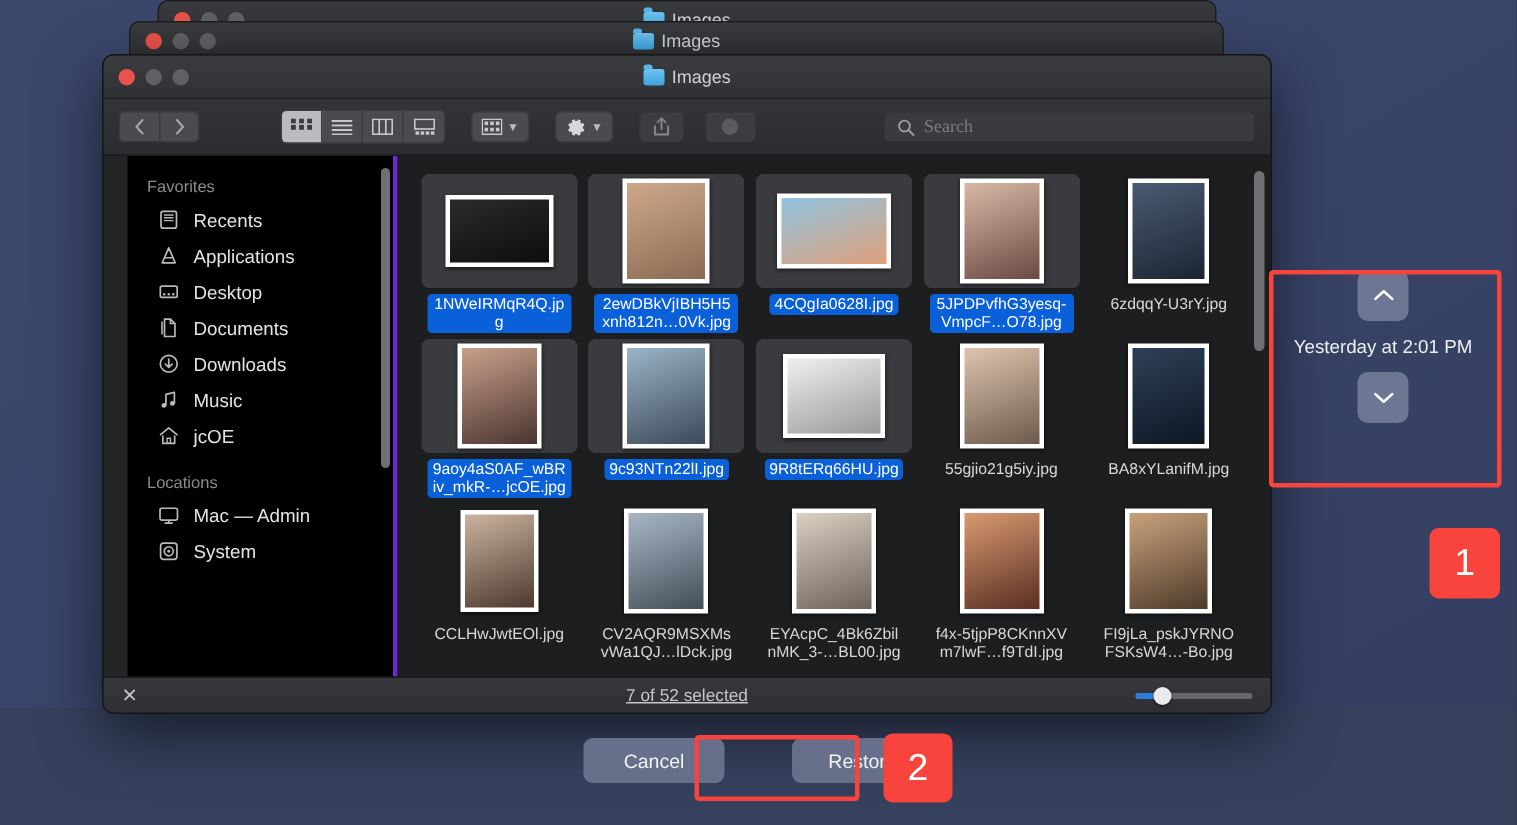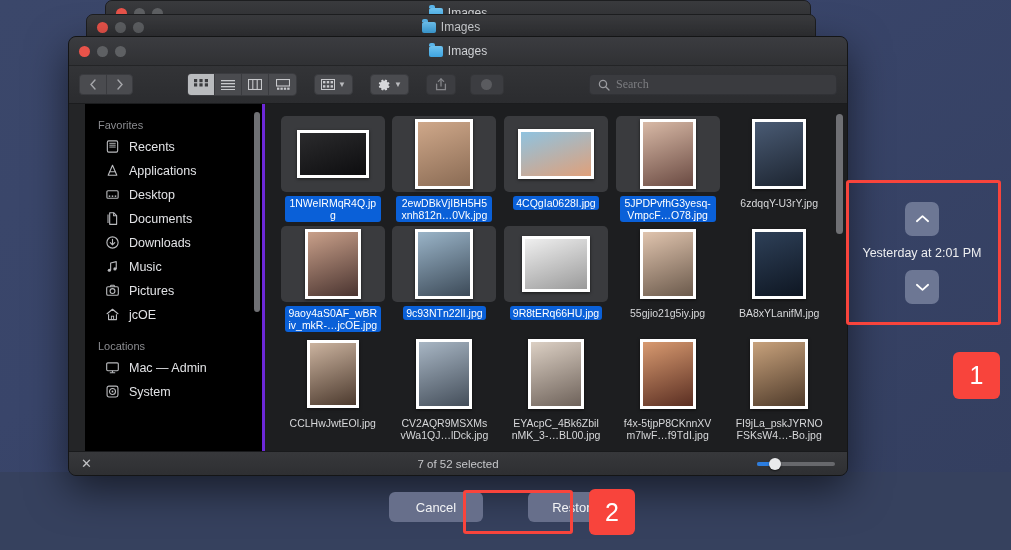--- a/index.html
+++ b/index.html
@@ -180,39 +180,39 @@
     height: 24px; background: linear-gradient(#37383b, #2e2f32);
     border-top: 1px solid #191a1c;
     display: flex; align-items: center; position: relative;
     flex: 0 0 auto; padding: 0 12px;
   }
   #tm-close {
     color: #c2c3c6; font-size: 13px; line-height: 1;
   }
   #status-text {
     position: absolute; left: 0; right: 0; text-align: center;
-    font-size: 11.5px; color: #c6c7ca; pointer-events: none;
+    font-size: 11.5px; color: #c6c7ca; pointer-events: none; text-decoration: underline;
   }
   #slider {
     margin-left: auto; width: 78px; height: 4px;
     background: #67686c; border-radius: 2px; position: relative;
   }
   #slider-fill {
     position: absolute; left: 0; top: 0; height: 4px; width: 16px;
     background: #2b7de0; border-radius: 2px;
   }
   #slider-knob {
     position: absolute; left: 12px; top: -4px;
     width: 12px; height: 12px; border-radius: 50%;
     background: #e9eaec; box-shadow: 0 1px 2px rgba(0,0,0,.6);
   }
 
   
   #tm-rail {
-    position: absolute; left: 856px; top: 202px;
+    position: absolute; left: 856px; top: 180px;
     width: 132px; display: flex; flex-direction: column;
     align-items: center; gap: 10px;
   }
   .tm-arrow {
     width: 34px; height: 34px; border-radius: 7px;
     background: #6d7794; display: flex; align-items: center;
     justify-content: center; color: #fff;
   }
   #tm-date { font-size: 12.5px; color: #edeef0; white-space: nowrap; }
 
@@ -456,30 +456,20 @@
           <span class="side-ico">
             <svg width="15" height="15" viewBox="0 0 16 16">
               <path d="M6 12 V4.2 L12 2.8 V10.6" fill="none" stroke="#b9babd" stroke-width="1.2" stroke-linejoin="round"></path>
               <circle cx="4.6" cy="12" r="1.7" fill="#b9babd"></circle>
               <circle cx="10.6" cy="10.6" r="1.7" fill="#b9babd"></circle>
             </svg>
           </span>
           <span>Music</span>
         </div>
 
-        <div class="side-item">
-          <span class="side-ico">
-            <svg width="15" height="15" viewBox="0 0 16 16">
-              <rect x="1.8" y="4" width="12.4" height="9" rx="1.4" fill="none" stroke="#b9babd" stroke-width="1.2"></rect>
-              <path d="M5.4 4 L6.4 2.4 h3.2 L10.6 4" fill="none" stroke="#b9babd" stroke-width="1.2" stroke-linejoin="round"></path>
-              <circle cx="8" cy="8.6" r="2.6" fill="none" stroke="#b9babd" stroke-width="1.2"></circle>
-            </svg>
-          </span>
-          <span>Pictures</span>
-        </div>
 
         <div class="side-item">
           <span class="side-ico">
             <svg width="15" height="15" viewBox="0 0 16 16">
               <path d="M2.2 7.2 L8 2.4 L13.8 7.2" fill="none" stroke="#b9babd" stroke-width="1.2" stroke-linecap="round" stroke-linejoin="round"></path>
               <path d="M3.8 7.8 V13.4 H12.2 V7.8" fill="none" stroke="#b9babd" stroke-width="1.2" stroke-linejoin="round"></path>
               <rect x="6.8" y="9.8" width="2.4" height="3.6" fill="none" stroke="#b9babd" stroke-width="1"></rect>
             </svg>
           </span>
           <span>jcOE</span>

